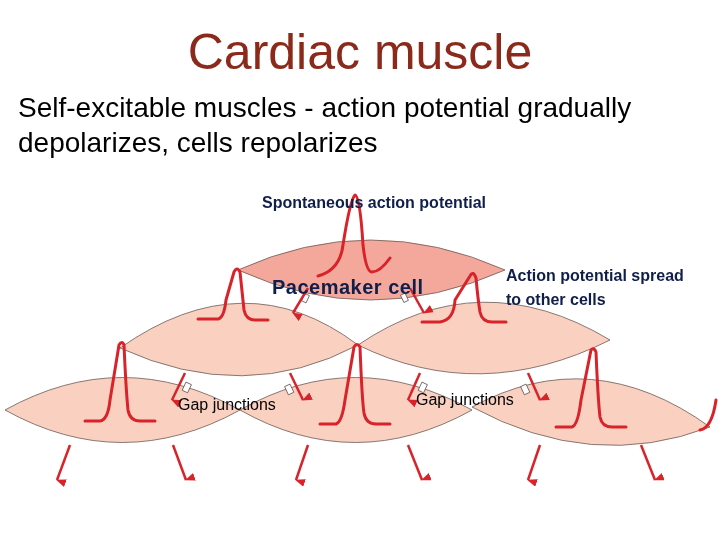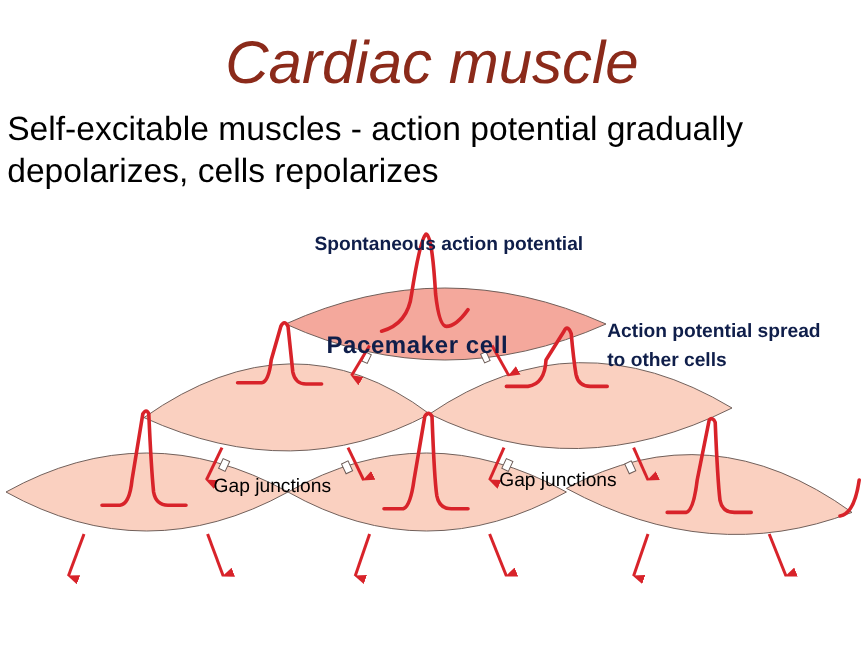--- a/index.html
+++ b/index.html
@@ -1,18 +1,18 @@
 <!DOCTYPE html>
 <html><head>
 <meta charset="utf-8">
 <style>
   html, body { margin:0; padding:0; background:#ffffff; }
   body { width:720px; height:540px; overflow:hidden; position:relative; font-family:"Liberation Sans", sans-serif; }
-  .title { position:absolute; left:0; width:720px; top:22px; text-align:center; font-size:50px; color:#8B2A1A; line-height:60px;font-style:italic; }
-  .subtitle { position:absolute; left:6px; top:90px; font-size:28px; color:#000; line-height:35px; white-space:nowrap; }
+  .title { position:absolute; left:0; width:720px; top:22px; text-align:center; font-size:50px; color:#8B2A1A; line-height:60px; }
+  .subtitle { position:absolute; left:18px; top:90px; font-size:28px; color:#000; line-height:35px; white-space:nowrap; }
   svg.diagram { position:absolute; left:0; top:0; }
   .lbl-navy { font-family:"Liberation Sans", sans-serif; font-weight:bold; fill:#0F1E4A; }
   .lbl-black { font-family:"Liberation Sans", sans-serif; fill:#000; }
 </style>
 </head>
 <body>
 
 <div class="title">Cardiac muscle</div>
 <div class="subtitle">
   <div>Self-excitable muscles - action potential gradually</div>

